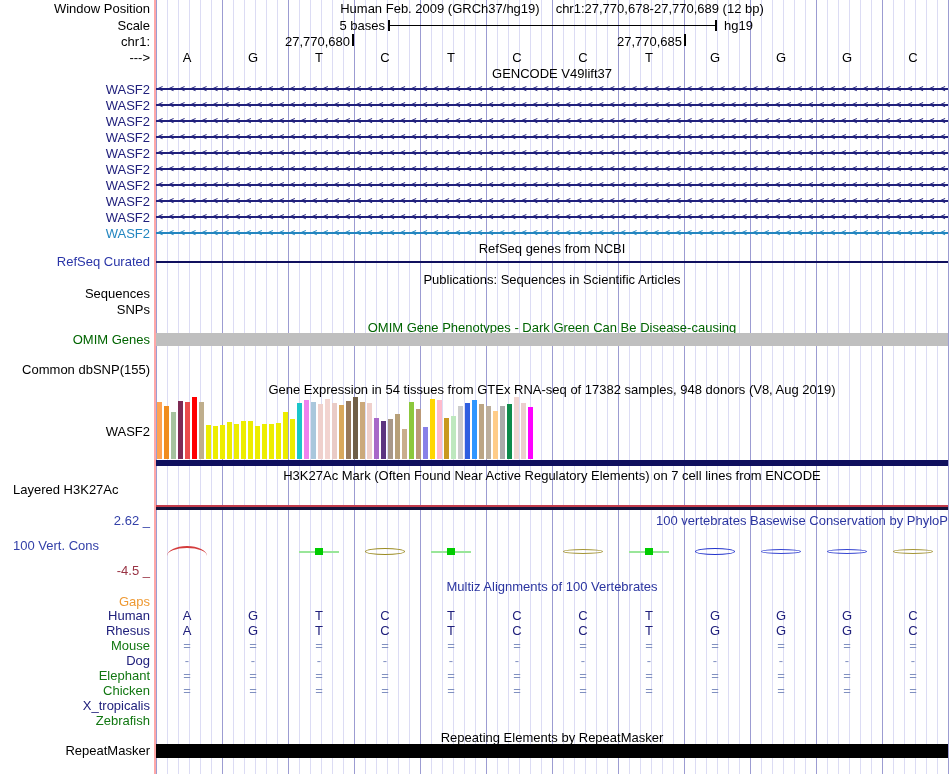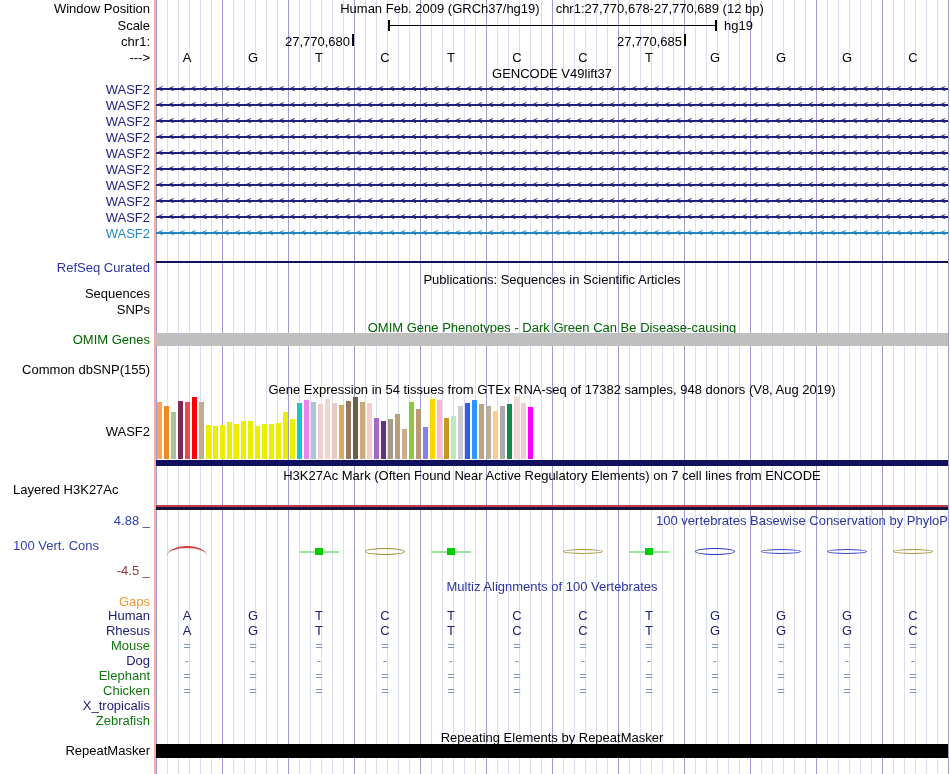--- a/index.html
+++ b/index.html
@@ -94,20 +94,21 @@
     </div>
   <div style="position:absolute;left:154px;top:0;width:1.5px;height:774px;background:#FFA8A8;"></div>
 
   <div class="lbl" style="top:2px;">Window Position</div>
   <div class="ctr-flex" style="top:2px;gap:16px;">
     <span>Human Feb. 2009 (GRCh37/hg19)</span>
     <span>chr1:27,770,678-27,770,689 (12 bp)</span>
   </div>
 
   <div class="lbl" style="top:19px;">Scale</div>
+  <div style="position:absolute;left:156px;top:19px;width:229px;text-align:right;line-height:13px;">5 bases</div>
   <div style="position:absolute;left:388px;top:24.5px;width:328px;height:1.5px;background:#000;"></div>
   <div class="tick" style="left:388px;top:20px;height:11px;"></div>
   <div class="tick" style="left:715px;top:20px;height:11px;"></div>
   <div style="position:absolute;left:724px;top:19px;line-height:13px;">hg19</div>
 
   <div class="lbl" style="top:35px;">chr1:</div>
   <div style="position:absolute;left:230px;top:35px;width:120px;text-align:right;line-height:13px;">27,770,680</div>
   <div class="tick" style="left:352px;top:34px;height:12px;"></div>
   <div style="position:absolute;left:562px;top:35px;width:120px;text-align:right;line-height:13px;">27,770,685</div>
   <div class="tick" style="left:684px;top:34px;height:12px;"></div>
@@ -175,21 +176,22 @@
         <div style="position: absolute; left: 0px; right: 0px; top: 7px; height: 2px; background: rgb(32, 32, 124);"></div>
         <div style="position: absolute; left: 1px; top: 0px; line-height: 16px; font-family: &quot;DejaVu Sans Mono&quot;, monospace; font-size: 10px; letter-spacing: 5px; white-space: nowrap; color: rgb(32, 32, 124);">&lt;&lt;&lt;&lt;&lt;&lt;&lt;&lt;&lt;&lt;&lt;&lt;&lt;&lt;&lt;&lt;&lt;&lt;&lt;&lt;&lt;&lt;&lt;&lt;&lt;&lt;&lt;&lt;&lt;&lt;&lt;&lt;&lt;&lt;&lt;&lt;&lt;&lt;&lt;&lt;&lt;&lt;&lt;&lt;&lt;&lt;&lt;&lt;&lt;&lt;&lt;&lt;&lt;&lt;&lt;&lt;&lt;&lt;&lt;&lt;&lt;&lt;&lt;&lt;&lt;&lt;&lt;&lt;&lt;&lt;&lt;&lt;&lt;&lt;&lt;</div>
       </div>
       <div style="position: absolute; left: 0px; width: 150px; text-align: right; top: 227px; line-height: 13px; color: rgb(35, 134, 192);">WASF2</div>
       <div style="position: absolute; left: 156px; right: 2px; height: 16px; top: 225px; overflow: hidden;">
         <div style="position: absolute; left: 0px; right: 0px; top: 7px; height: 2px; background: rgb(35, 134, 192);"></div>
         <div style="position: absolute; left: 1px; top: 0px; line-height: 16px; font-family: &quot;DejaVu Sans Mono&quot;, monospace; font-size: 10px; letter-spacing: 5px; white-space: nowrap; color: rgb(35, 134, 192);">&lt;&lt;&lt;&lt;&lt;&lt;&lt;&lt;&lt;&lt;&lt;&lt;&lt;&lt;&lt;&lt;&lt;&lt;&lt;&lt;&lt;&lt;&lt;&lt;&lt;&lt;&lt;&lt;&lt;&lt;&lt;&lt;&lt;&lt;&lt;&lt;&lt;&lt;&lt;&lt;&lt;&lt;&lt;&lt;&lt;&lt;&lt;&lt;&lt;&lt;&lt;&lt;&lt;&lt;&lt;&lt;&lt;&lt;&lt;&lt;&lt;&lt;&lt;&lt;&lt;&lt;&lt;&lt;&lt;&lt;&lt;&lt;&lt;&lt;&lt;</div>
       </div>
     </div>
 
-  <div class="lbl" style="top:261px;color:#2A35A8;">RefSeq Curated</div>
+  <div class="ctr" style="top:242px;">RefSeq genes from NCBI</div>
+  <div class="lbl" style="top:255px;color:#2A35A8;">RefSeq Curated</div>
   <div class="hline" style="top:261px;height:2px;background:#10105E;"></div>
 
   <div class="ctr" style="top:273px;">Publications: Sequences in Scientific Articles</div>
   <div class="lbl" style="top:287px;">Sequences</div>
   <div class="lbl" style="top:303px;">SNPs</div>
 
   <div class="ctr" style="top:321px;color:#006400;text-align:center;">OMIM Gene Phenotypes - Dark Green Can Be Disease-causing</div>
   <div class="lbl" style="top:333px;color:#006400;">OMIM Genes</div>
   <div class="hline" style="top:333px;height:13px;background:#BFBFBF;"></div>
 
@@ -253,21 +255,21 @@
       <div style="position: absolute; width: 5px; left: 521px; top: 403px; height: 56px; background: rgb(235, 208, 204);"></div>
       <div style="position: absolute; width: 5px; left: 528px; top: 407px; height: 52px; background: rgb(255, 0, 255);"></div>
     </div>
   <div class="hline" style="top:460px;height:6px;background:#10105E;"></div>
 
   <div class="ctr" style="top:469px;">H3K27Ac Mark (Often Found Near Active Regulatory Elements) on 7 cell lines from ENCODE</div>
   <div class="lbl-left" style="top:483px;">Layered H3K27Ac</div>
   <div class="hline" style="top:505px;height:2px;background:#C23B4B;"></div>
   <div class="hline" style="top:507px;height:3px;background:#14143C;"></div>
 
-  <div class="lbl" style="top:514px;color:#3340A8;">4.88 _</div>
+  <div class="lbl" style="top:514px;color:#3340A8;">2.62 _</div>
   <div class="ctr" style="top:514px;color:#2B35A0;text-align:right;">100 vertebrates Basewise Conservation by PhyloP</div>
   <div class="lbl-left" style="top:539px;color:#3340A8;">100 Vert. Cons</div>
   <div class="lbl" style="top:564px;color:#993344;">-4.5 _</div>
   <div id="cons-marks">
       <div style="position: absolute; left: 187px; top: 546px; width: 40px; height: 8px; transform: translateX(-50%); border-top: 2px solid rgb(212, 60, 60); border-radius: 50% 50% 0px 0px / 100% 100% 0px 0px;"></div>
       <div style="position: absolute; left: 319px; top: 551px; width: 40px; height: 1.5px; transform: translateX(-50%); background: rgb(153, 230, 153);"></div>
       <div style="position: absolute; left: 319px; top: 548px; width: 8px; height: 7px; transform: translateX(-50%); background: rgb(0, 204, 0);"></div>
       <div style="position: absolute; left: 385px; top: 548px; width: 40px; height: 7px; transform: translateX(-50%); border: 1.5px solid rgb(155, 139, 34); border-radius: 50%; box-sizing: border-box;"></div>
       <div style="position: absolute; left: 451px; top: 551px; width: 40px; height: 1.5px; transform: translateX(-50%); background: rgb(153, 230, 153);"></div>
       <div style="position: absolute; left: 451px; top: 548px; width: 8px; height: 7px; transform: translateX(-50%); background: rgb(0, 204, 0);"></div>

